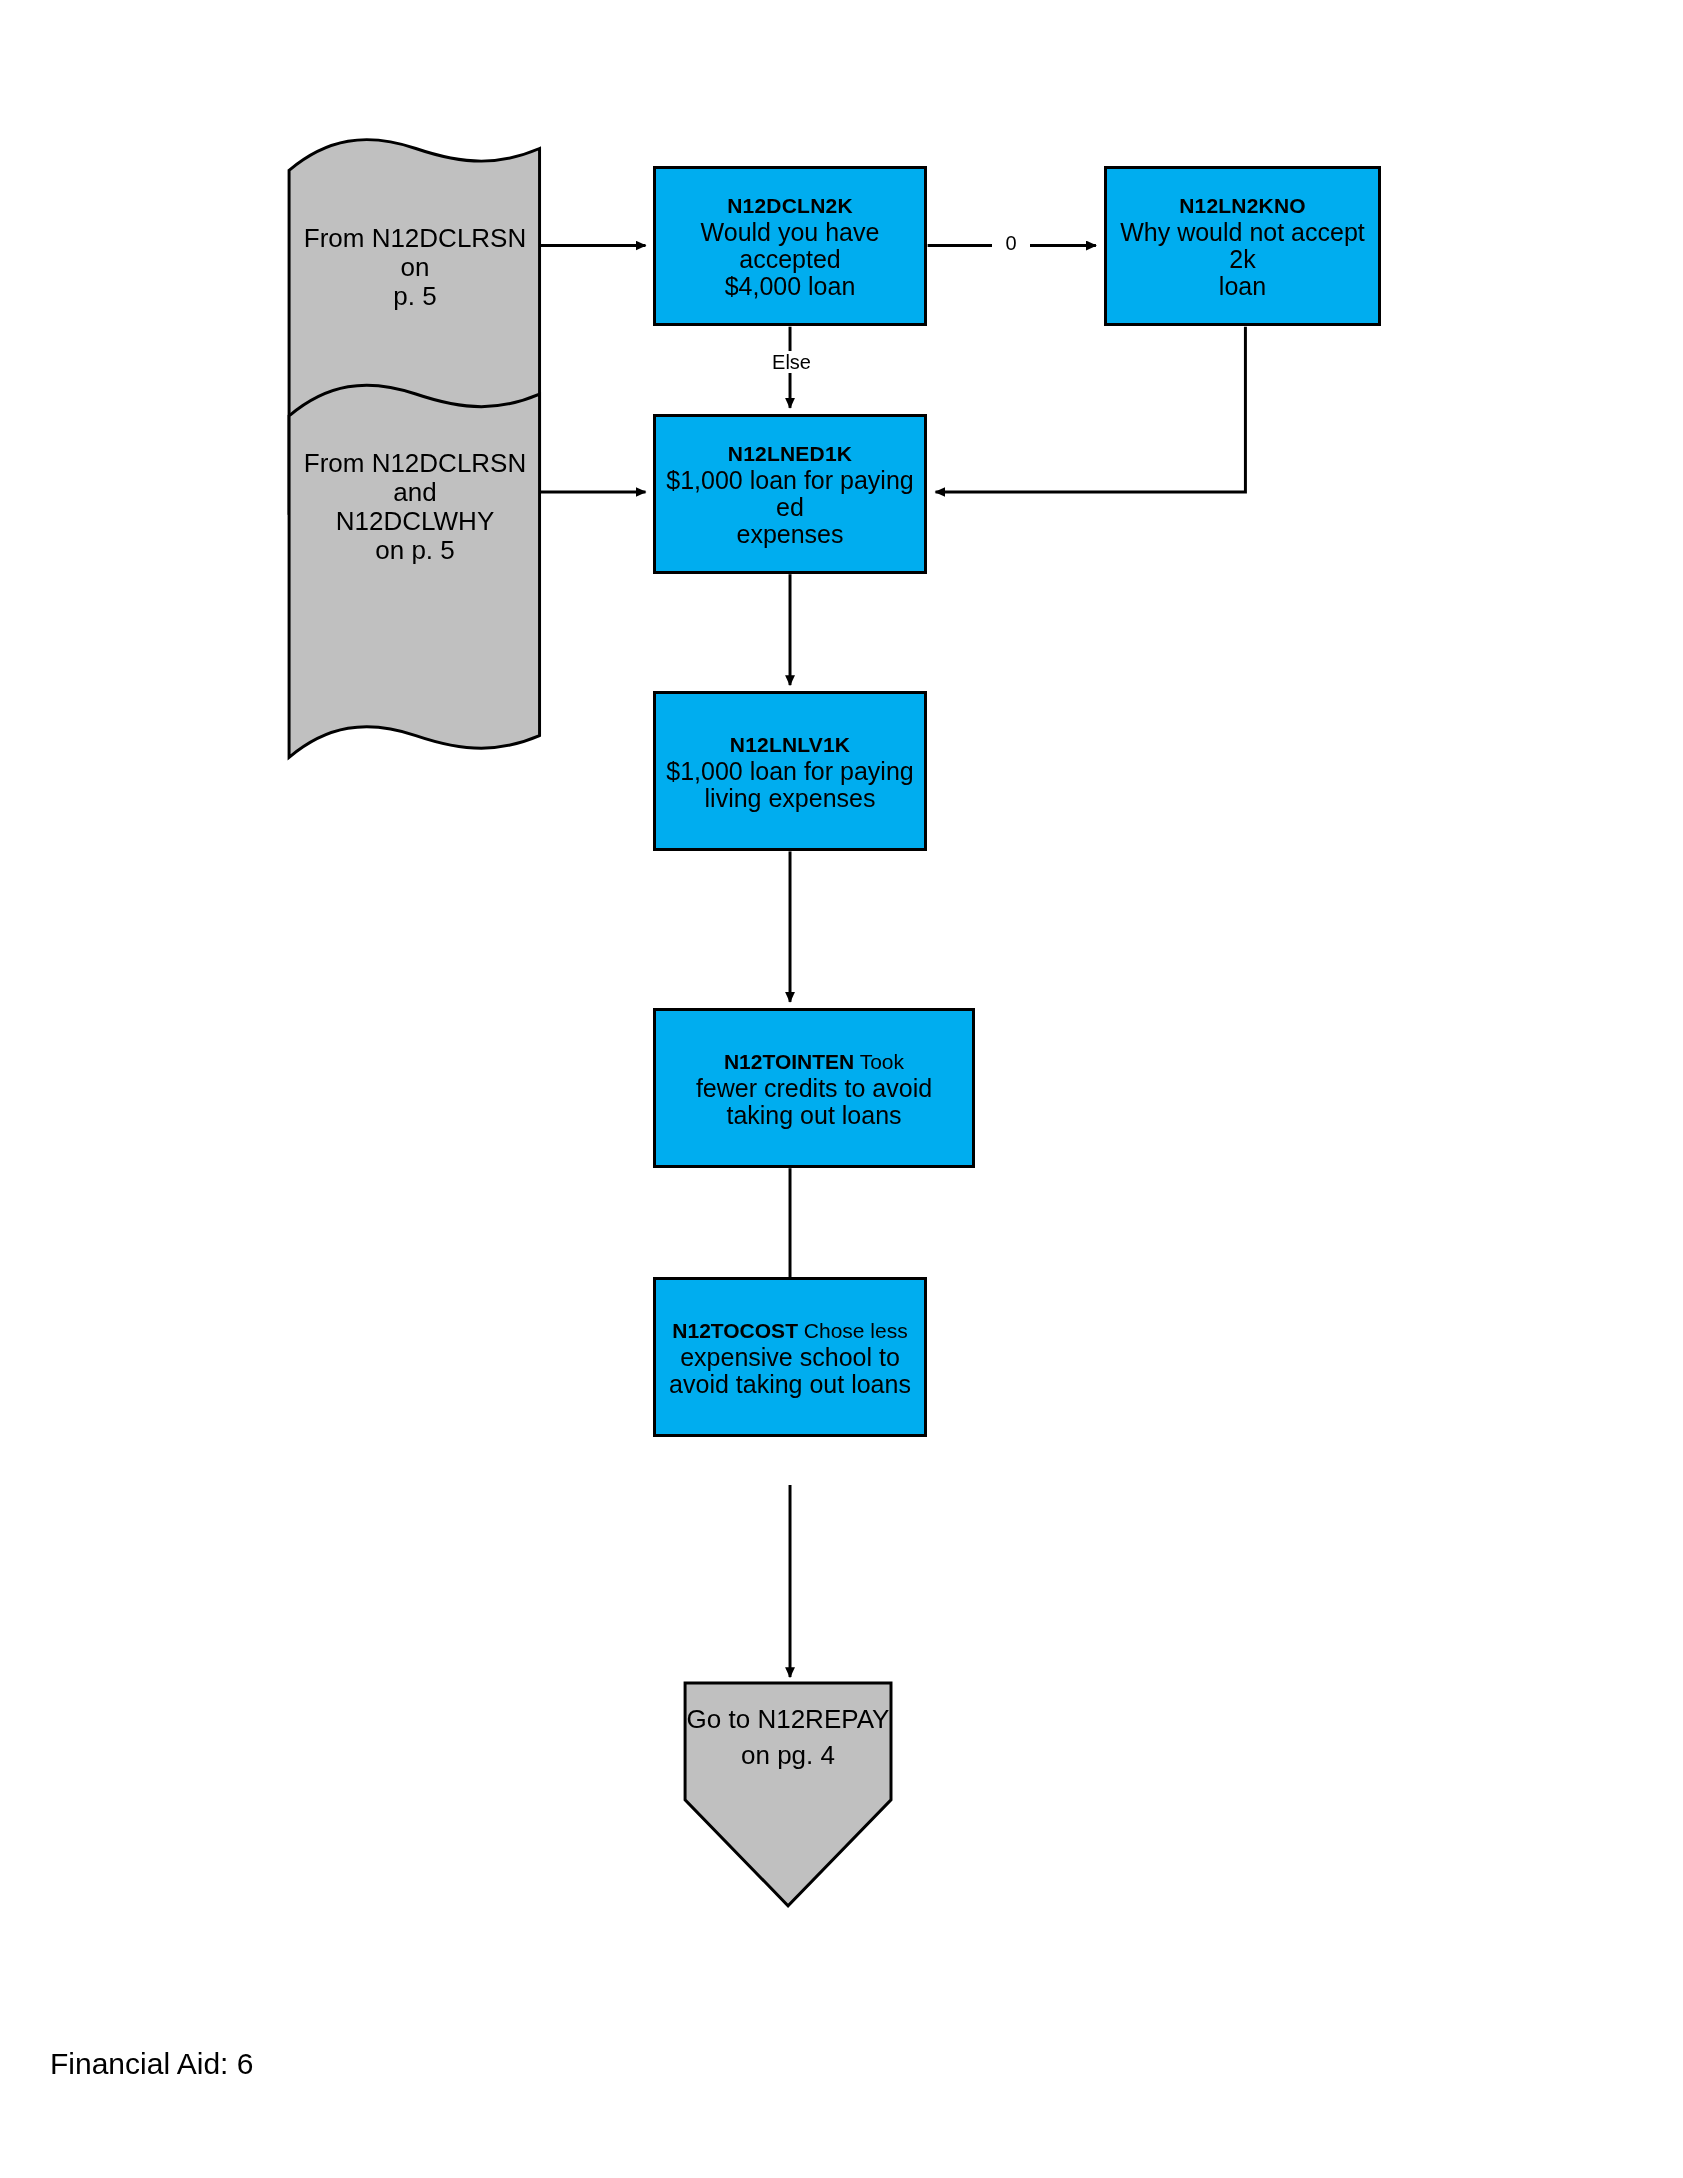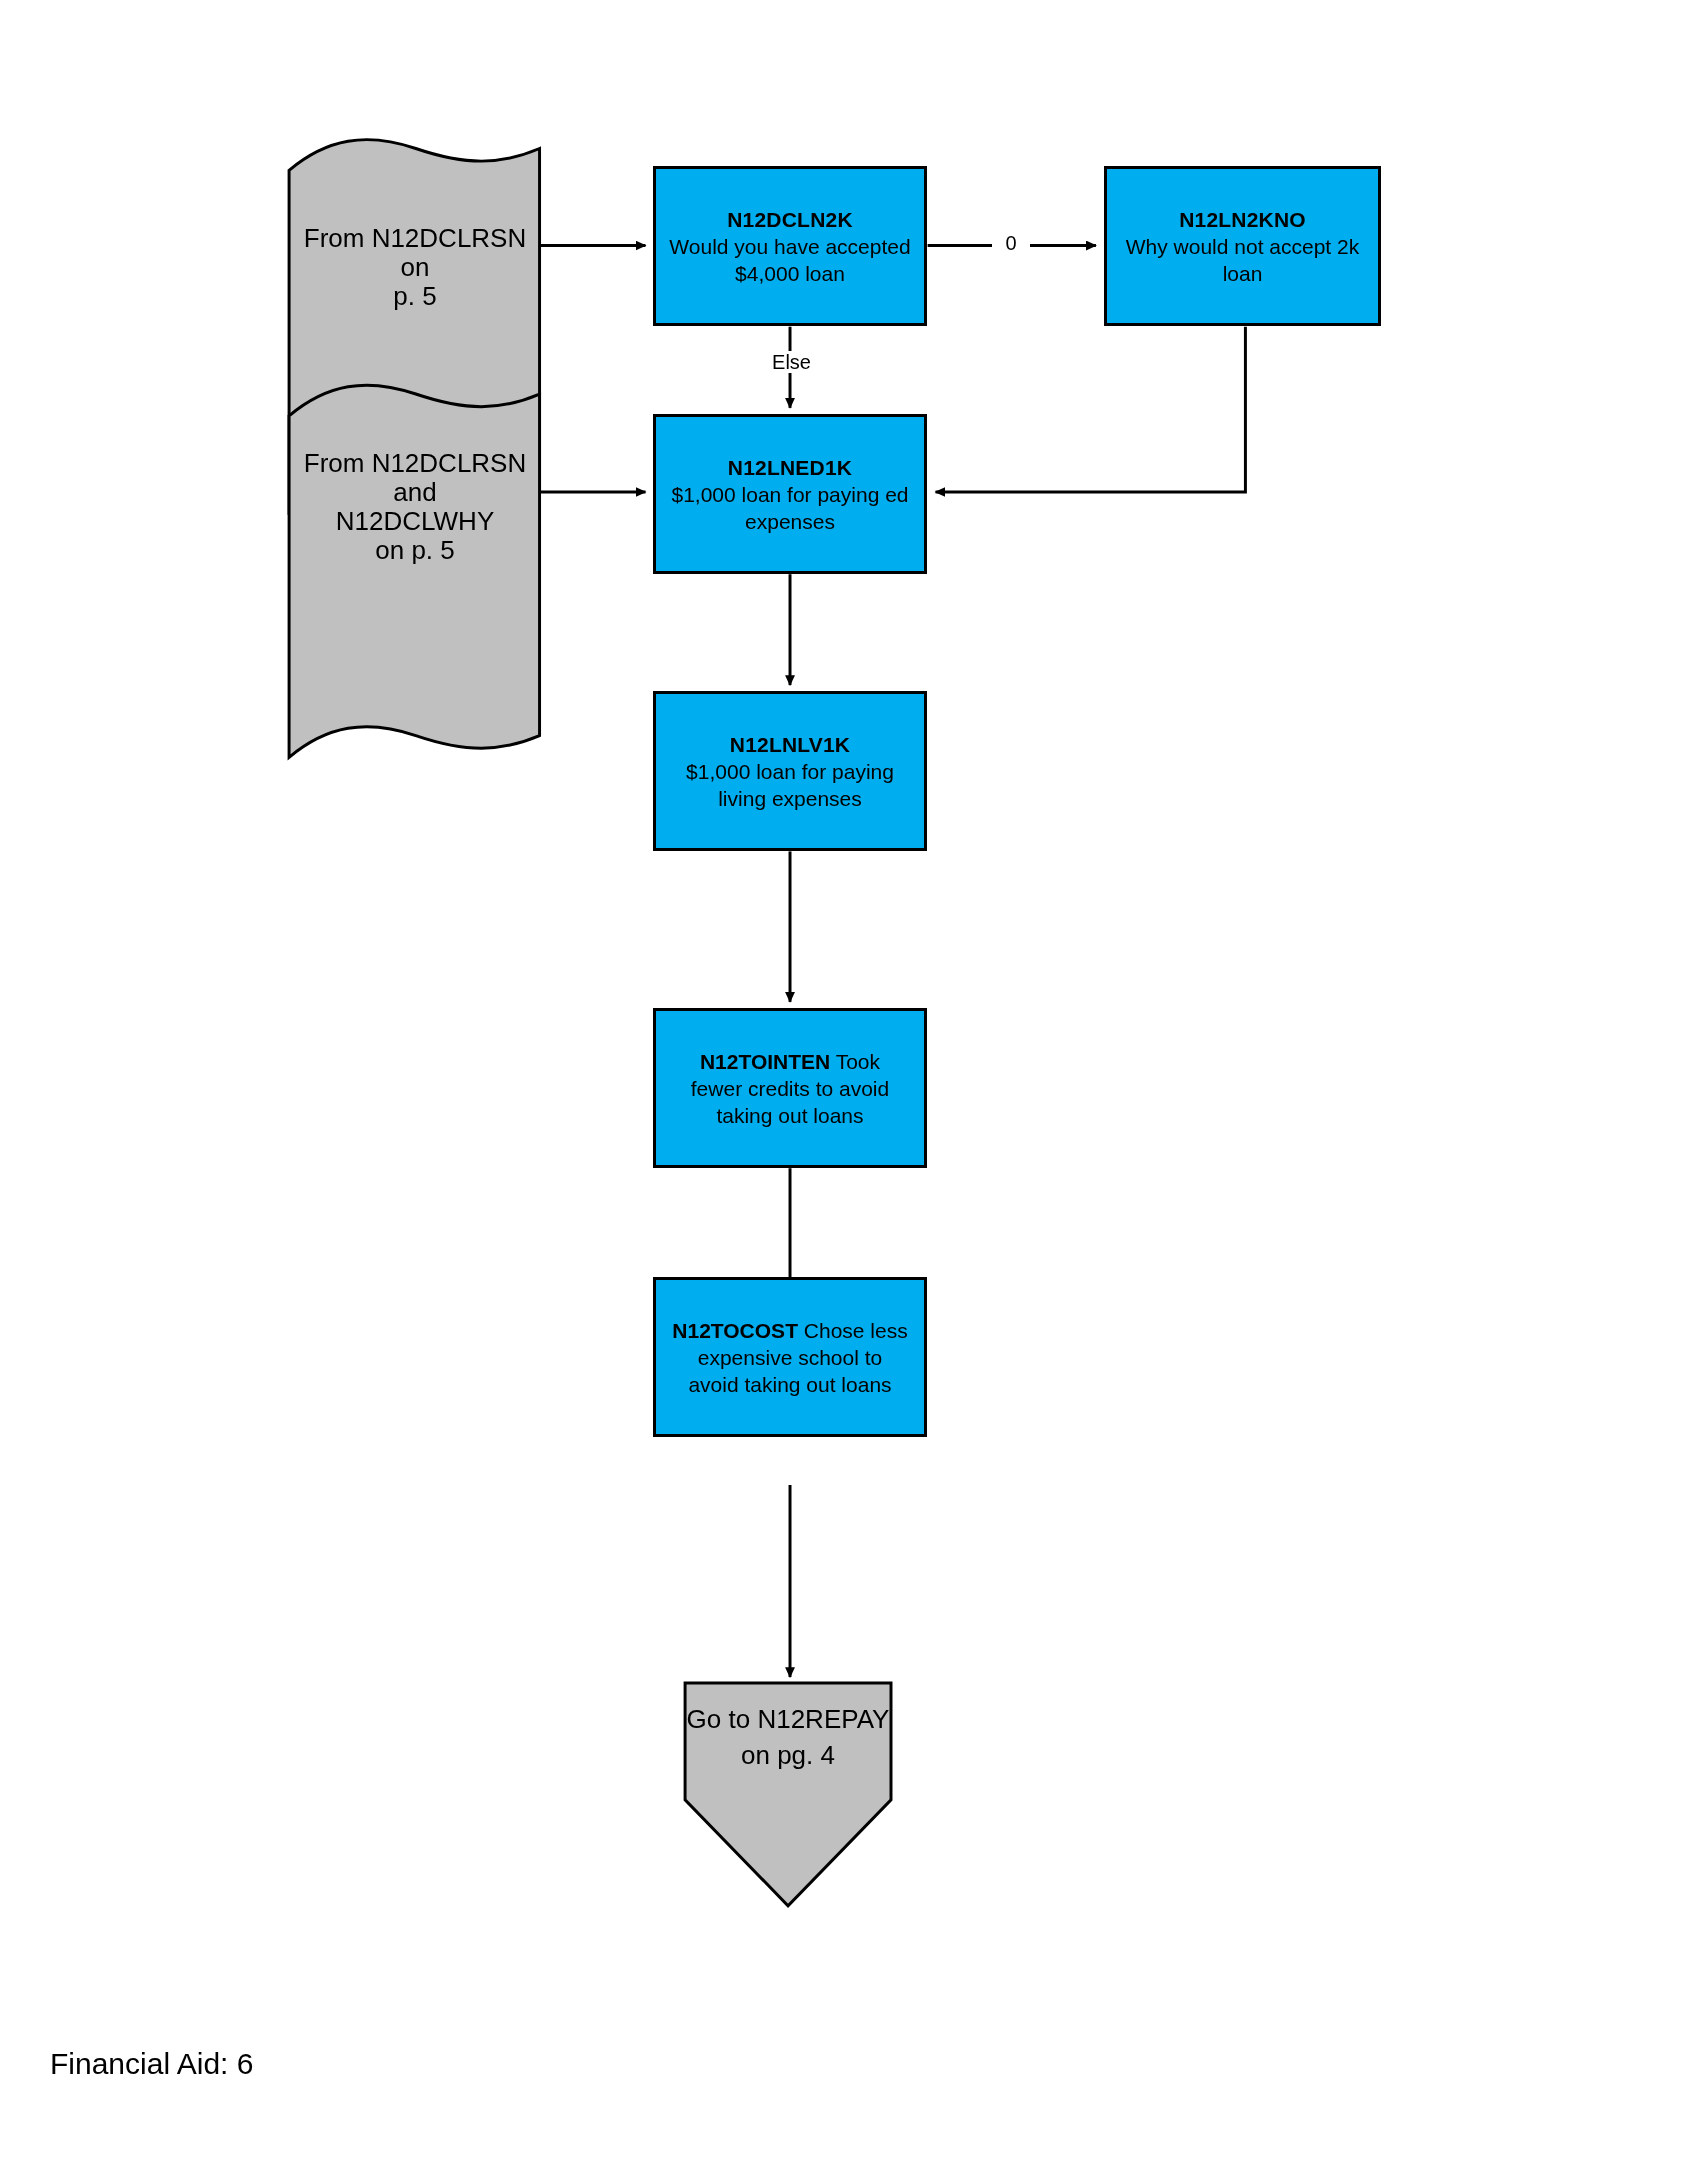--- a/index.html
+++ b/index.html
@@ -40,21 +40,21 @@
     border: 3px solid #000000;
     padding: 0 6px;
   }
   .proc .code {
     font-weight: bold;
     font-size: 21px;
     line-height: 27px;
     letter-spacing: 0.2px;
   }
   .proc .desc {
-    font-size: 21px;
+    font-size: 25px;
     line-height: 27px;
   }
   .proc.inline-title .body {
     font-size: 21px;
     line-height: 27px;
   }
   .proc.inline-title .body b {
     font-weight: bold;
   }
   .banner-text {
@@ -165,21 +165,21 @@
     <div class="desc">$1,000 loan for paying ed</div>
     <div class="desc">expenses</div>
   </div>
 
   <div class="node proc" style="left:653px; top:691px; width:274px; height:160px;">
     <div class="code">N12LNLV1K</div>
     <div class="desc">$1,000 loan for paying</div>
     <div class="desc">living expenses</div>
   </div>
 
-  <div class="node proc inline-title" style="left:653px; top:1008px; width:274px; height:160px;">
+  <div class="node proc inline-title" style="left:653px; top:1008px; width:322px; height:160px;">
     <div class="body">
       <b>N12TOINTEN</b><span> Took</span>
     </div>
     <div class="desc">fewer credits to avoid</div>
     <div class="desc">taking out loans</div>
   </div>
 
   <div class="node proc inline-title" style="left:653px; top:1265px; width:274px; height:160px;margin-top:12px;">
     <div class="body">
       <b>N12TOCOST</b><span> Chose less</span>

